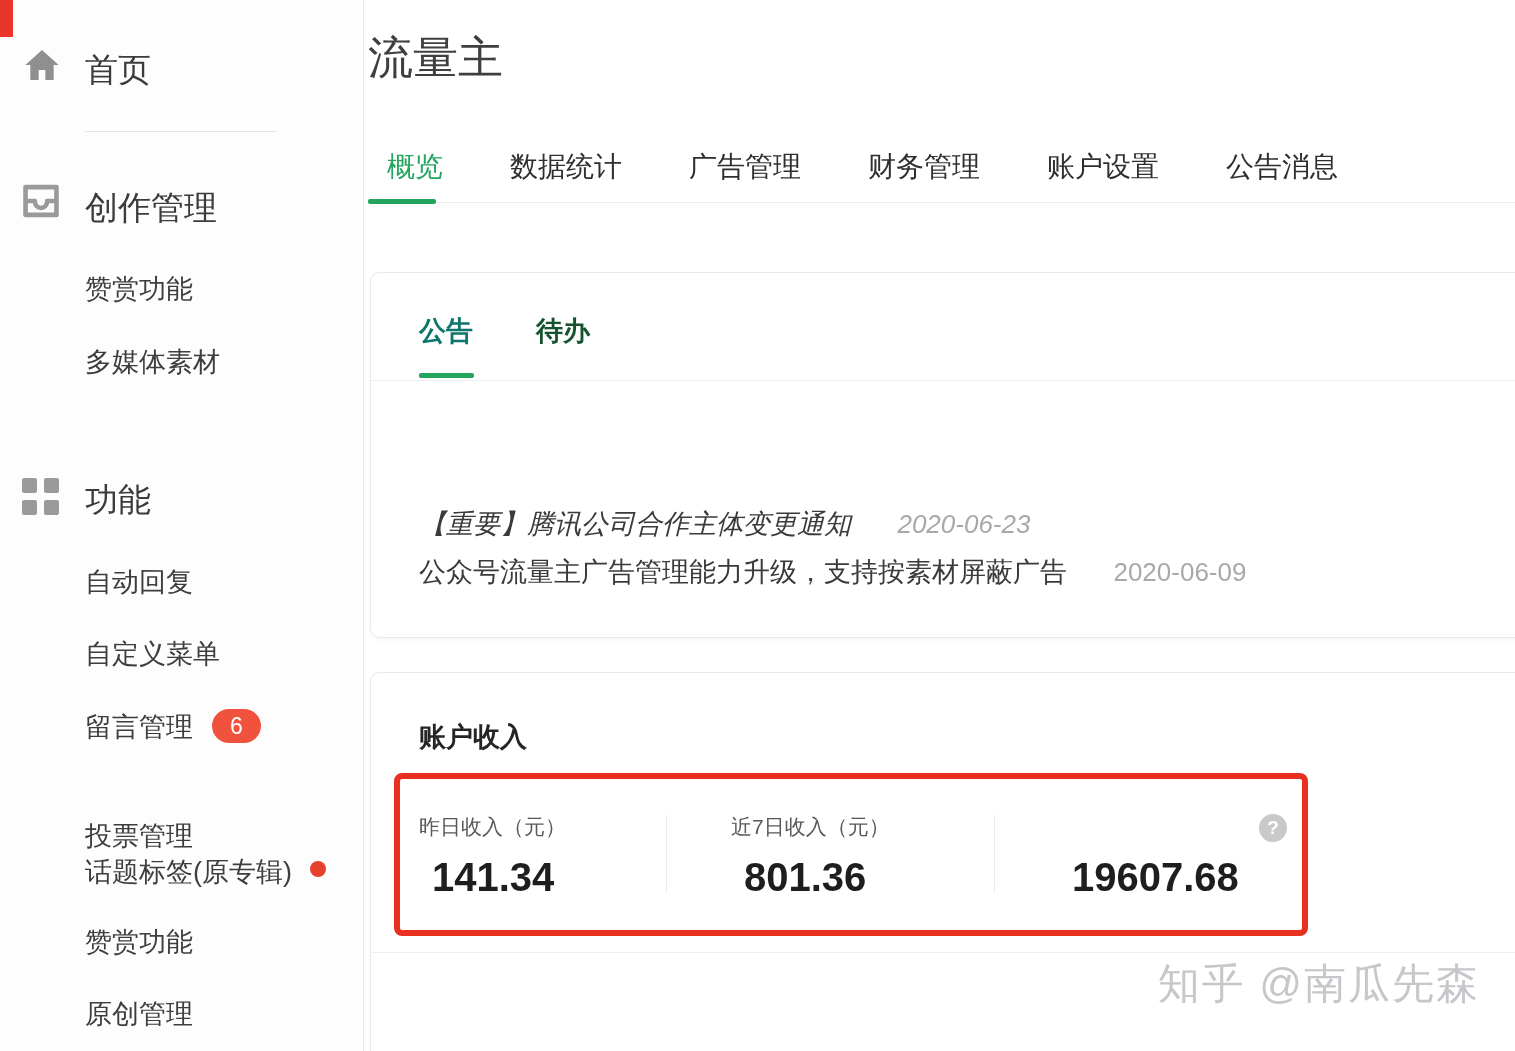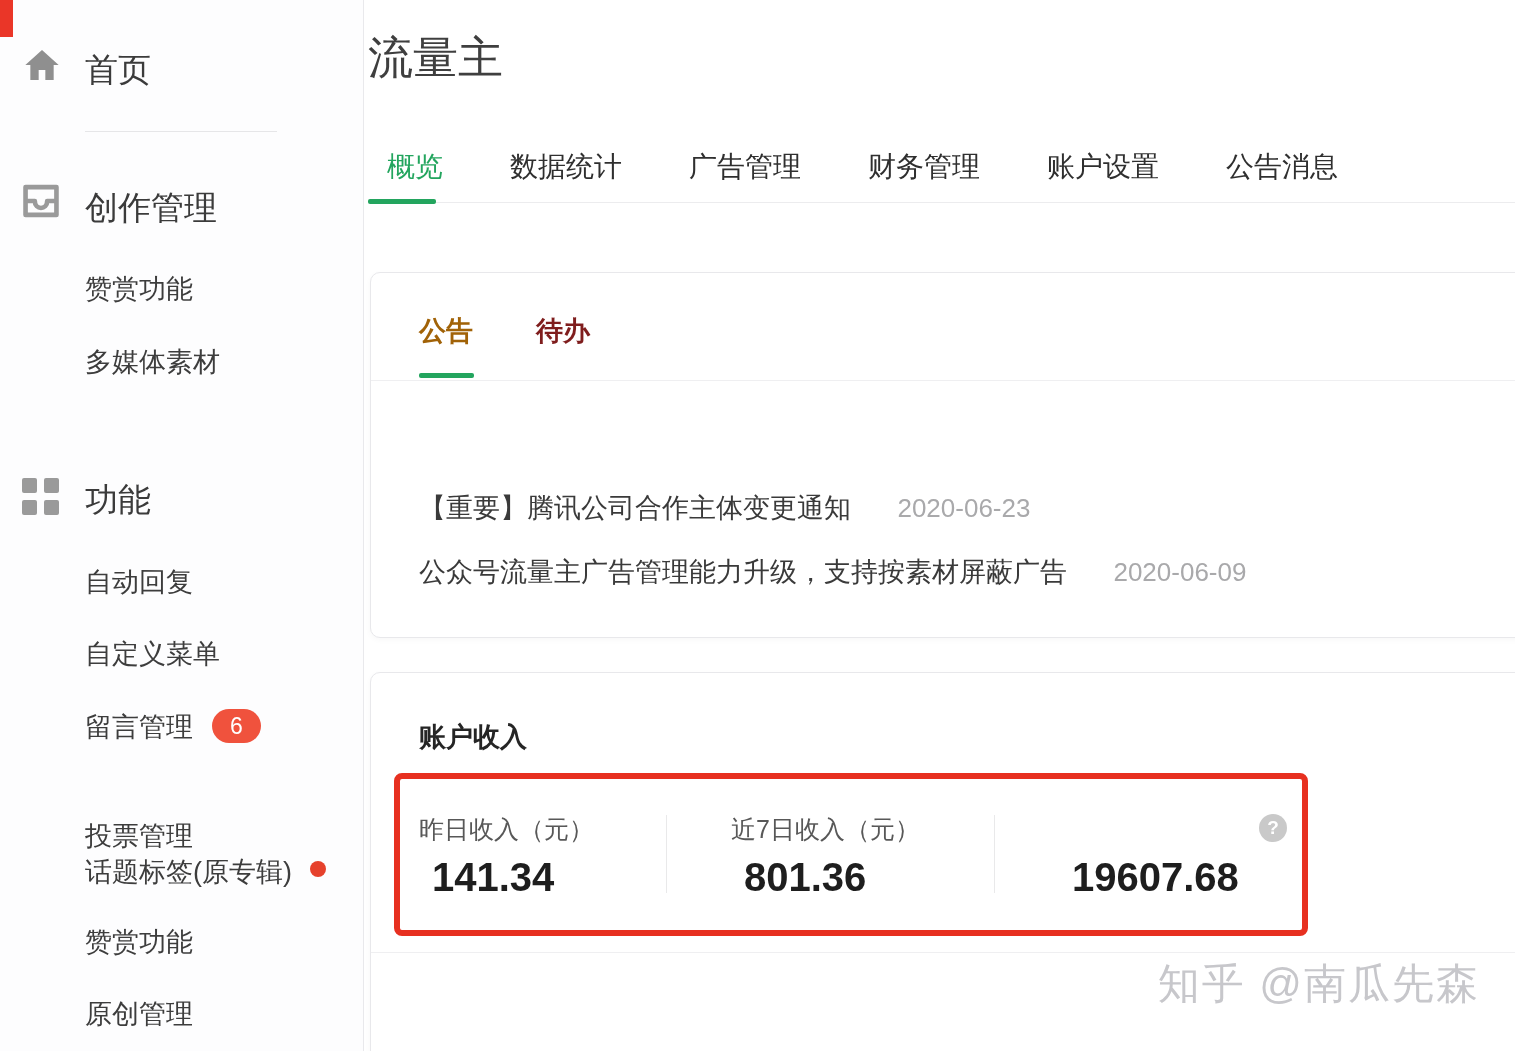--- a/index.html
+++ b/index.html
@@ -29,35 +29,35 @@
   .main-tab.active { color:#23a55e; }
   .tabs-baseline { position:absolute; left:368px; top:202px; width:1147px; height:1px; background:#ececee; }
   .tabs-underline { position:absolute; left:368px; top:199px; width:68px; height:5px; background:#23a55e; border-radius:2px; }
 
   
   .card { position:absolute; left:370px; width:1162px; background:#fff;
           border:1px solid #e8e8eb; border-radius:10px; box-shadow:0 2px 6px rgba(0,0,0,.03); }
   .card-announce { top:272px; height:366px; }
   .card-income { top:672px; height:420px; }
 
-  .ann-tab { position:absolute; top:40px; font-size:27px; font-weight:bold; color:#7f1d1d; cursor:pointer; }
-  .ann-tab.active { color:#a16207; }
+  .ann-tab { position:absolute; top:40px; font-size:27px; font-weight:bold; color:#14532d; cursor:pointer; }
+  .ann-tab.active { color:#0f766e; }
   .ann-tab-1 { left:48px; }
   .ann-tab-2 { left:165px; }
   .ann-underline { position:absolute; left:48px; top:100px; width:55px; height:5px; background:#23a55e; border-radius:2px; }
   .ann-divider { position:absolute; left:0; top:107px; width:100%; height:1px; background:#efeff1; }
   .ann-row { position:absolute; left:48px; white-space:nowrap; cursor:pointer; }
-  .ann-row-1 { top:153px; } .ann-row-2 { top:217px; } .ann-row-3 { top:281px; }
+  .ann-row-1 { top:153px; } .ann-row-2 { top:233px;font-style:italic; } .ann-row-3 { top:281px; }
   .ann-title { font-size:27px; color:#3a3a3a; }
   .ann-date { font-size:26px; color:#a9a9ab; margin-left:42px; }
 
   .income-header { position:absolute; left:48px; top:46px; font-size:27px; font-weight:bold; color:#252525; }
   .anno-box { position:absolute; left:23px; top:100px; width:914px; height:163px;
               border:6px solid #e73020; border-radius:8px; }
-  .stat-label { position:absolute; top:140px; font-size:25px; color:#585858; white-space:nowrap; }
+  .stat-label { position:absolute; top:140px; font-size:21px; color:#585858; white-space:nowrap; }
   .stat-value { position:absolute; top:182px; font-size:40px; font-weight:bold; color:#1e1e1e;margin-left:13px; }
   .stat-1 { left:48px; } .stat-2 { left:360px; } .stat-3 { left:688px; }
   .stat-sep { position:absolute; top:142px; width:1px; height:78px; background:#e9e9ea; }
   .sep-1 { left:295px; } .sep-2 { left:623px; }
   .help-icon { position:absolute; left:888px; top:141px; width:28px; height:28px; border-radius:50%;
                background:#c9c9c9; color:#fff; font-size:19px; font-weight:bold;
                text-align:center; line-height:28px; cursor:pointer; }
   .income-divider { position:absolute; left:0; top:279px; width:100%; height:1px; background:#efeff1; }
 
   .watermark { position:absolute; right:35px; top:956px; font-size:42px; color:#c7c7cb;

